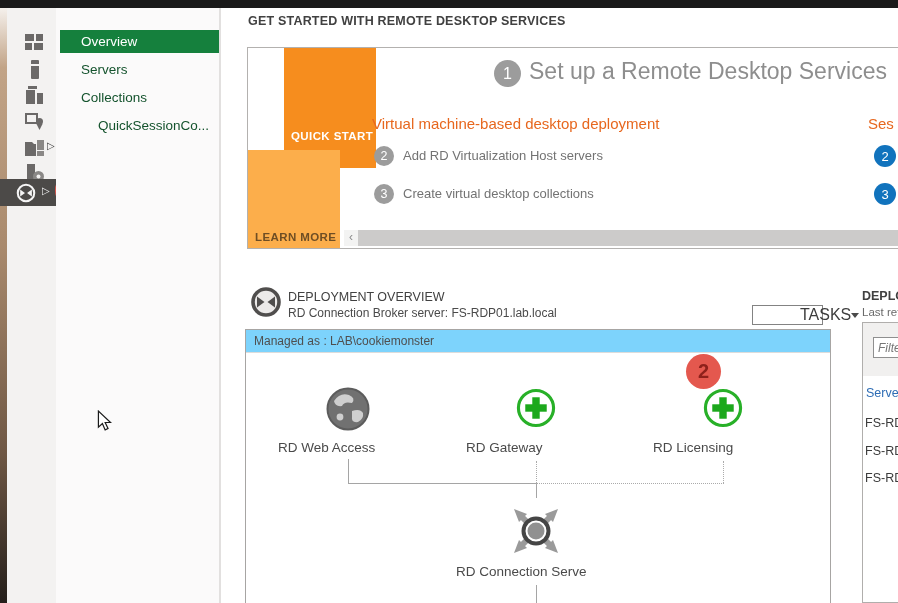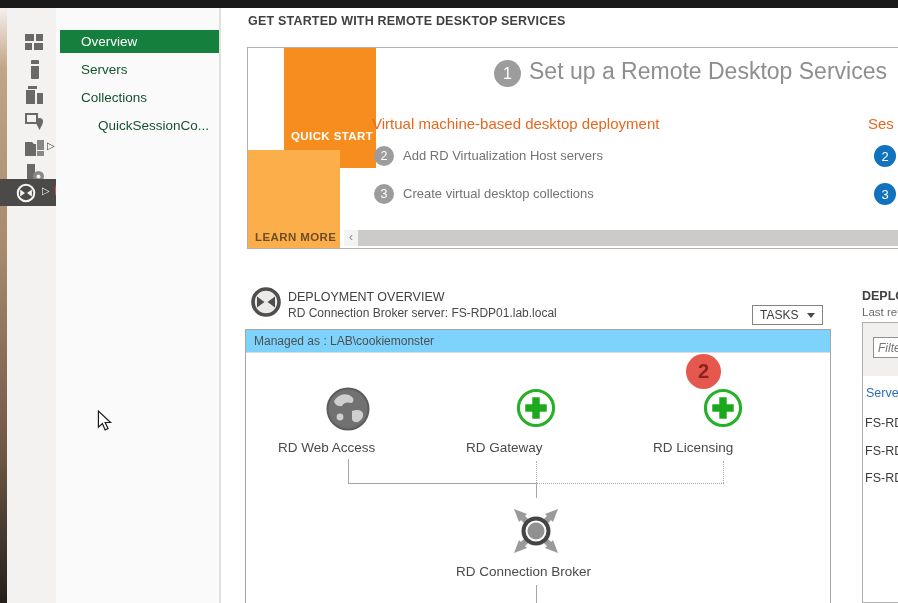--- a/index.html
+++ b/index.html
@@ -48,21 +48,21 @@
   .step-label { font-size:13px; color:#737373; white-space:nowrap; }
   .qs-scroll-btn { left:344px; top:230px; width:14px; height:16px; background:#f3f3f2;
                    color:#8a8a8a; font-size:12px; line-height:15px; text-align:center; }
   .qs-scroll-thumb { left:358px; top:230px; width:540px; height:16px; background:#cccbca; }
 
   
   .do-title { left:288px; top:290px; font-size:12.5px; font-weight:normal; color:#414141; }
   .do-sub   { left:288px; top:306px; font-size:12px; color:#4a4a4a;text-align:center; }
   .tasks-btn { left:752px; top:305px; width:71px; height:20px; background:#fff; border:1px solid #838383;
                display:flex; align-items:center; justify-content:space-between; padding:0 7px; cursor:pointer; }
-  .tasks-btn .t { font-size:12px; color:#3d3d3d; }
+  .tasks-btn .t { font-size:16px; color:#3d3d3d;margin-left:40px; }
   .tri-down { width:0; height:0; border-left:4px solid transparent; border-right:4px solid transparent;
               border-top:5px solid #4a4a4a; }
   .do-panel { left:245px; top:329px; width:586px; height:274px; background:#fff;
               border:1px solid #a7a5a3; border-bottom:none; }
   .managed-bar { left:246px; top:330px; width:584px; height:23px; background:#7dd3fc;
                  border-bottom:1px solid #dddcdb; font-size:12px; color:#4f4f4f;
                  line-height:22px; padding-left:8px; }
   .node-label { font-size:13.5px; color:#4a4a4a; text-align:left; cursor:pointer; white-space:nowrap; }
   .ln { background:#a5a5a5; }
   .ln-dot-v { border-left:1px dotted #ababab; }
@@ -219,21 +219,21 @@
 
 <svg class="abs" style="left:512px; top:507px" width="48" height="48" viewBox="-24 -24 48 48">
   <path d="M-14,-14 L14,14 M-14,14 L14,-14" stroke="#9a9a9a" stroke-width="6"></path>
   <polygon points="-22,-22 -9,-17 -17,-9" fill="#9a9a9a"></polygon>
   <polygon points="22,-22 9,-17 17,-9" fill="#9a9a9a"></polygon>
   <polygon points="-22,22 -9,17 -17,9" fill="#9a9a9a"></polygon>
   <polygon points="22,22 9,17 17,9" fill="#9a9a9a"></polygon>
   <circle r="12.5" fill="#fff" stroke="#454545" stroke-width="4"></circle>
   <circle r="8.5" fill="#909090"></circle>
 </svg>
-<div class="abs node-label" style="left:456px; top:564px; width:160px">RD Connection Broker</div>
+<div class="abs node-label" style="left:456px; top:564px; width:160px">RD Connection Serve</div>
 <div class="abs ln" style="left:536px; top:585px; width:1px; height:18px"></div>
 
 <div class="abs rp-title">DEPLO</div>
 <div class="abs rp-sub">Last ref</div>
 <div class="abs rp-box"></div>
 <div class="abs rp-toolbar"></div>
 <input class="abs rp-filter" placeholder="Filter" style="">
 <div class="abs rp-colhead">Serve</div>
 <div class="abs rp-row" style="top:416px">FS-RD</div>
 <div class="abs rp-row" style="top:444px">FS-RD</div>

